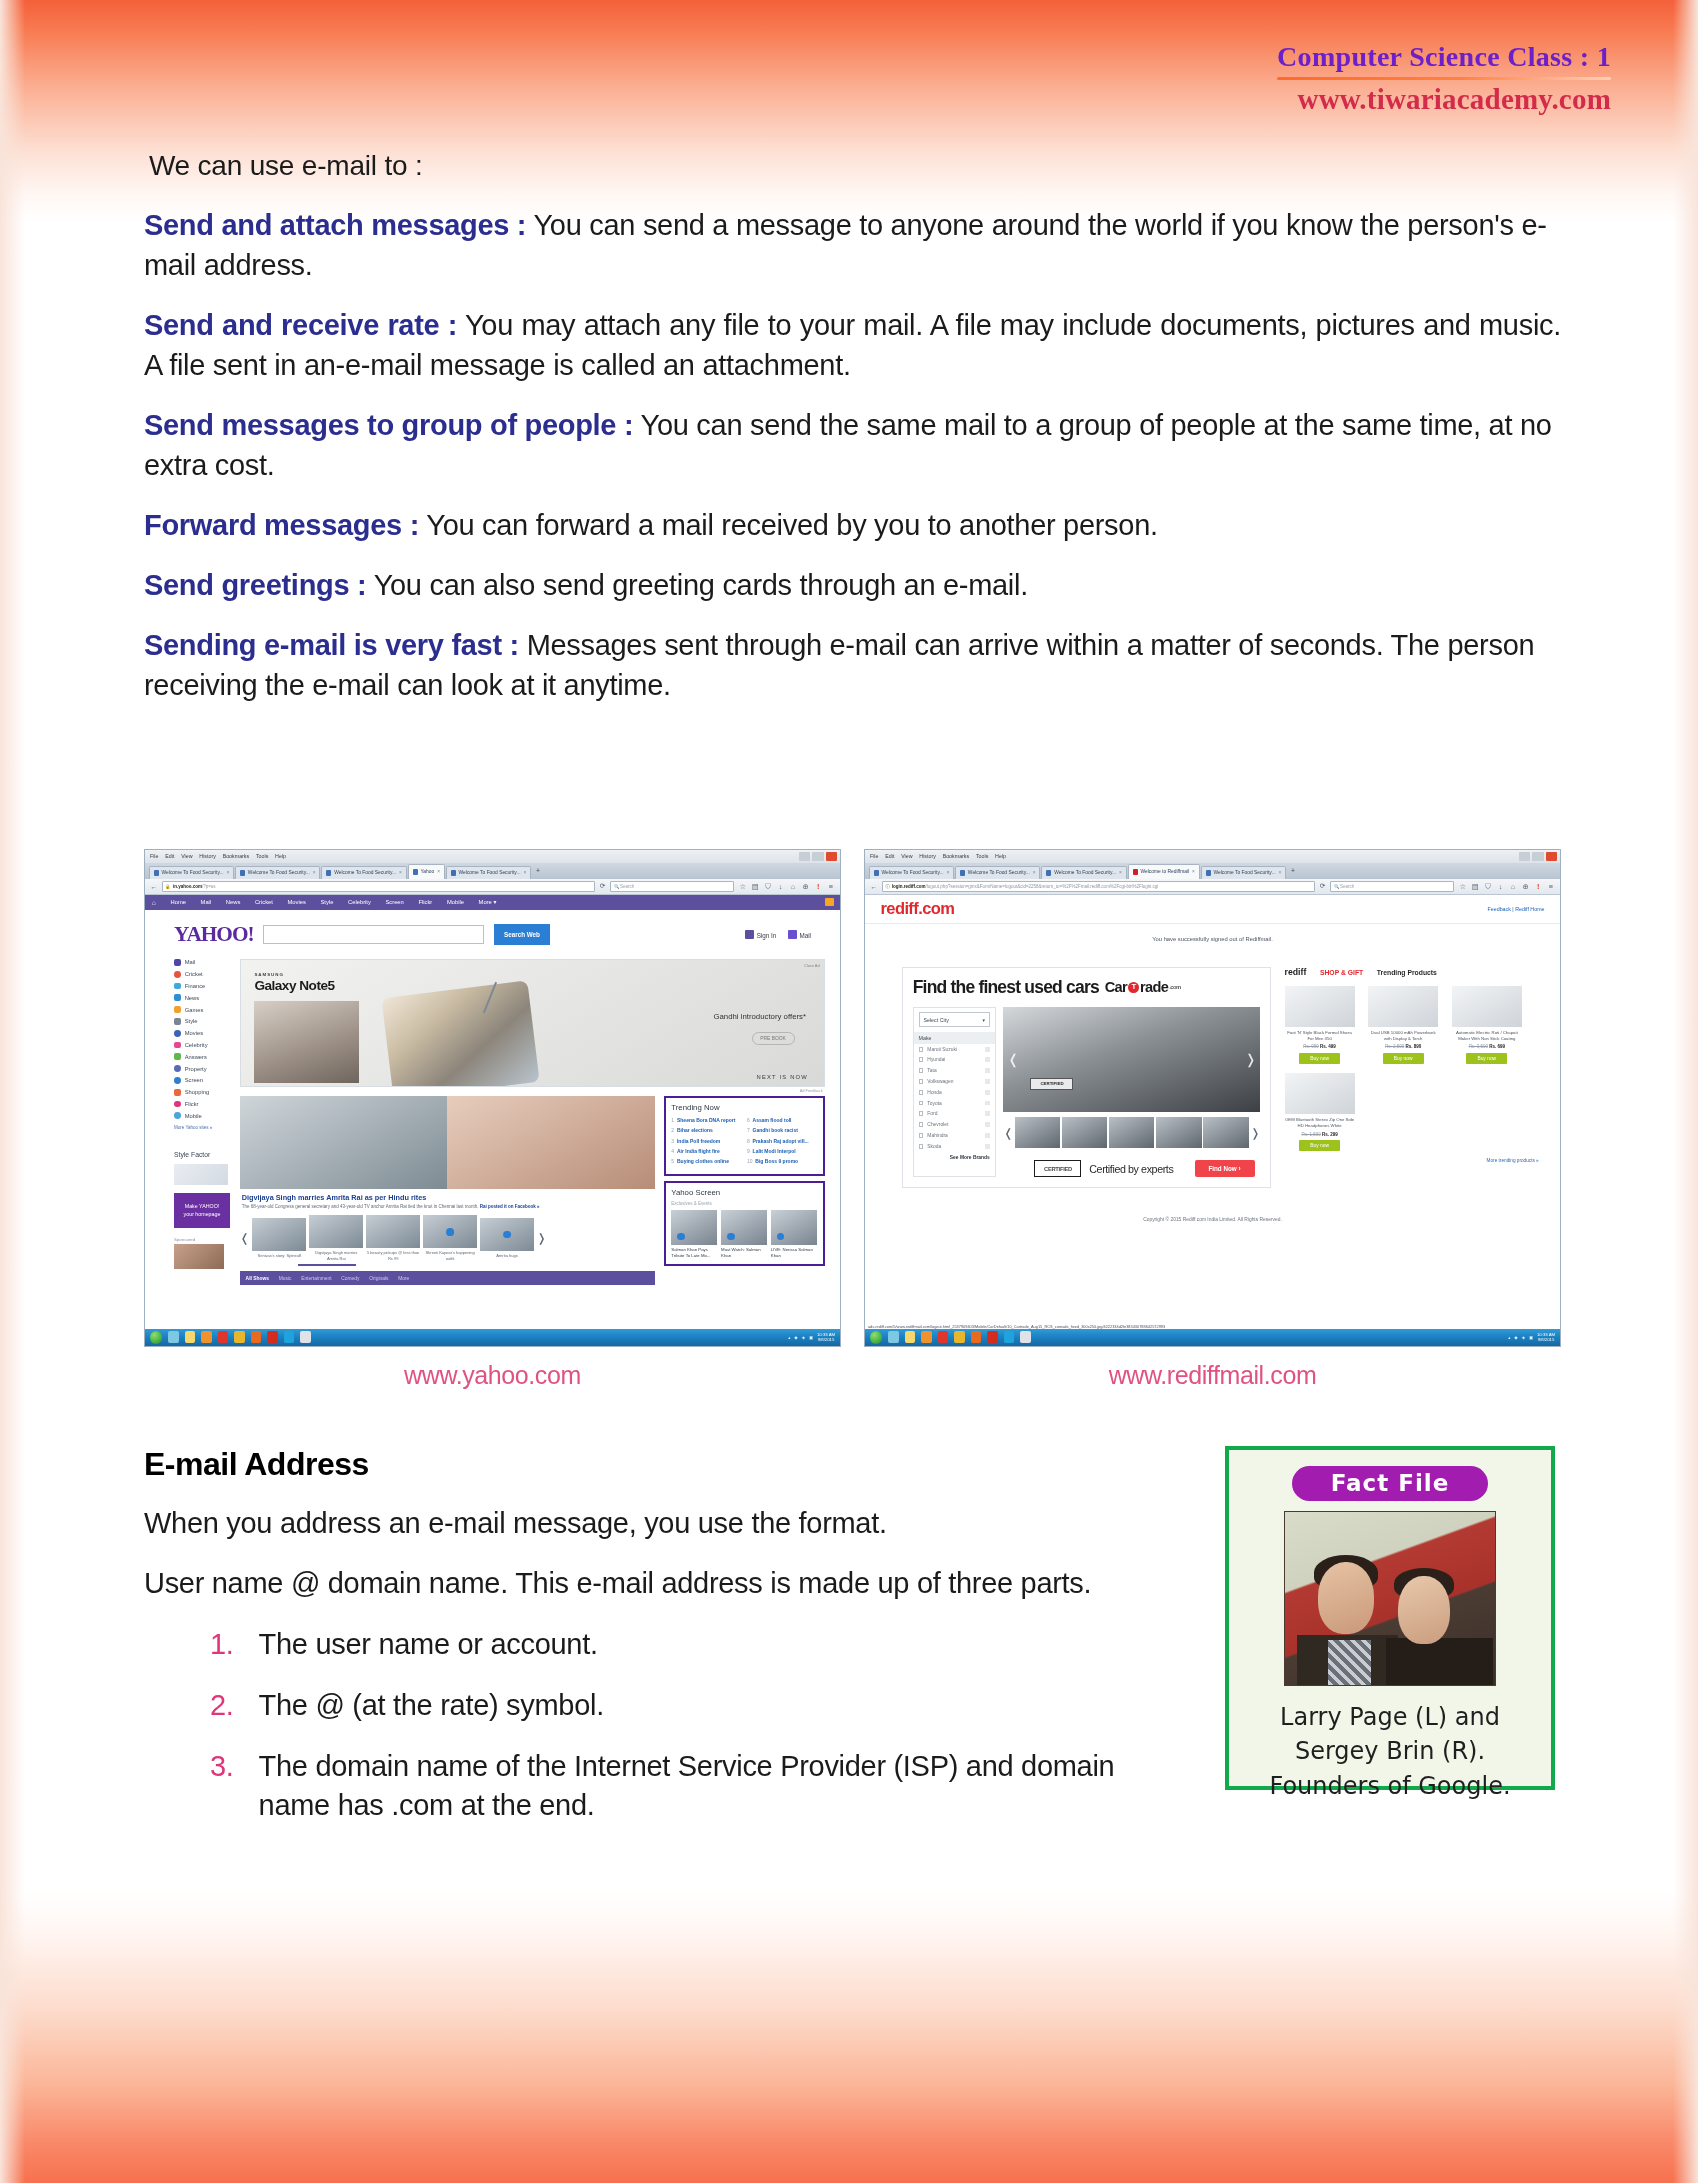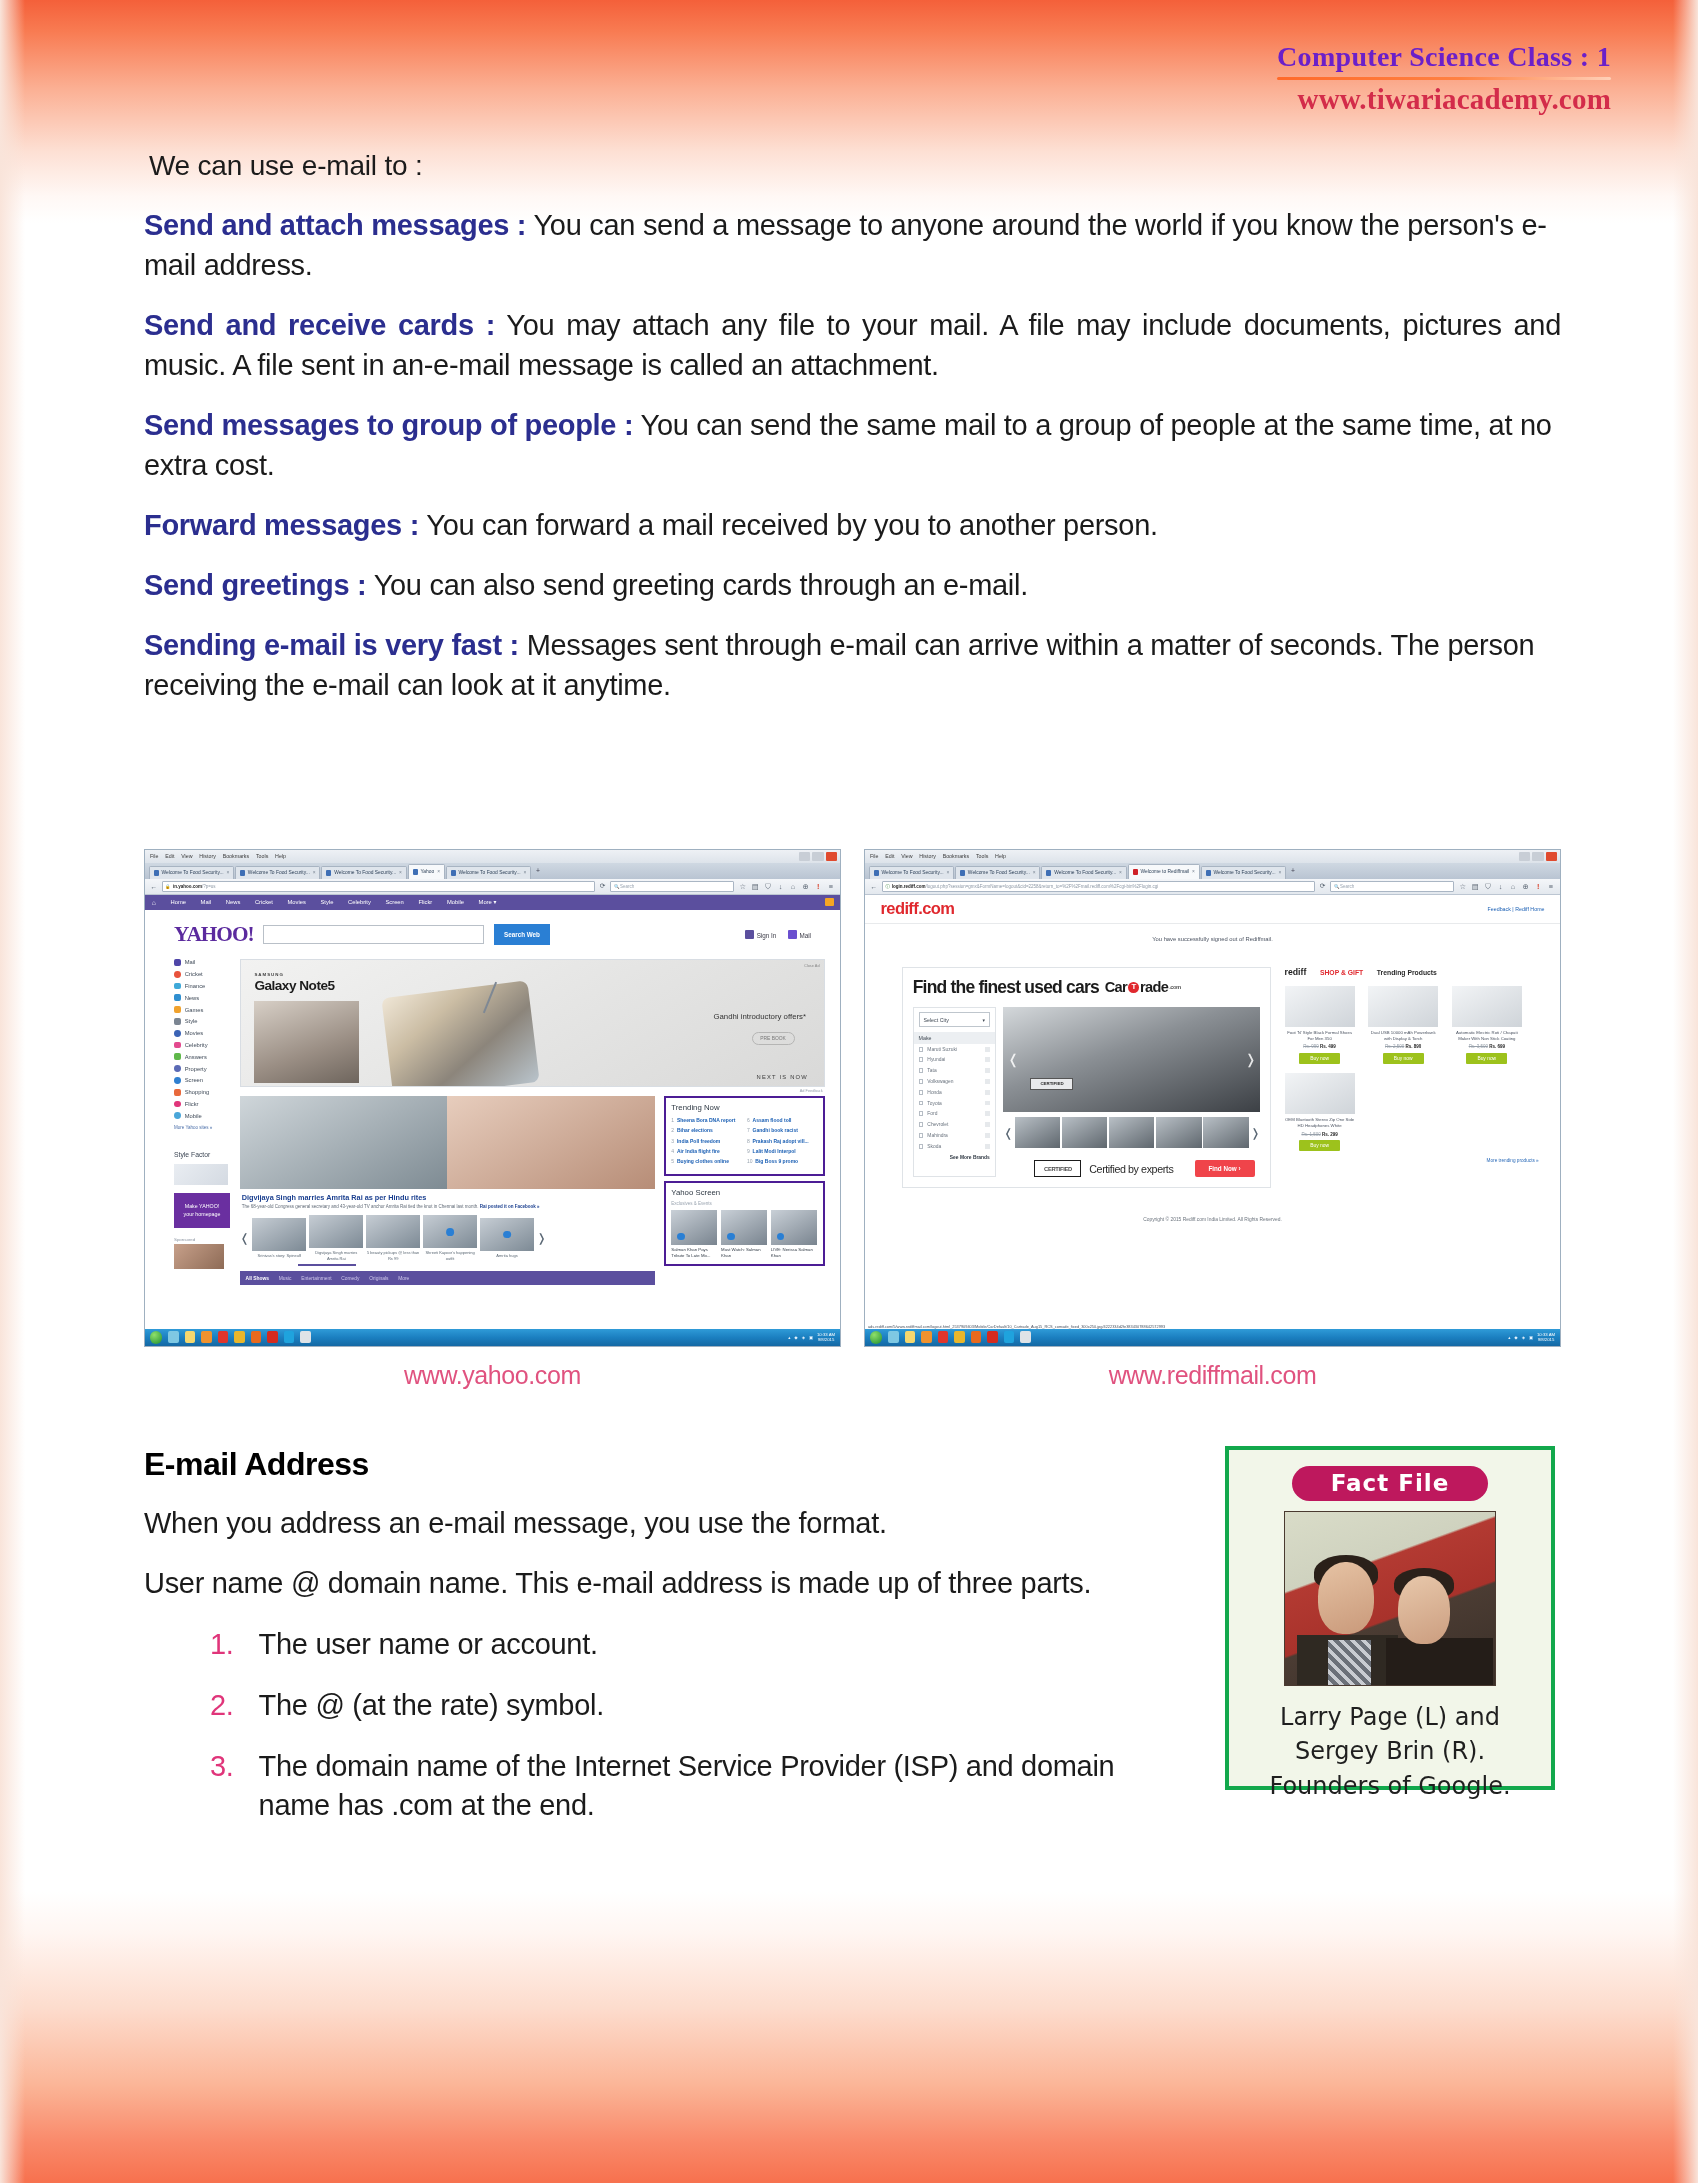--- a/index.html
+++ b/index.html
@@ -326,21 +326,21 @@
   .ol-txt { flex: 1 1 auto; }
 
   
   .factfile {
     width: 330px; flex: 0 0 330px;
     border: 4.9px solid #12a84c; background: #f2f6e9;
     padding: 15.5px 13.6px 19.4px 13.6px; text-align: center;
     height: 344px;
   }
   .ff-badge {
-    display: inline-block; background: #be185d; color: #ffffff;
+    display: inline-block; background: #a21caf; color: #ffffff;
     font-family: "DejaVu Sans", sans-serif; font-weight: bold;
     font-size: 23px; border-radius: 17.5px; padding: 4.9px 39px;
     letter-spacing: 1px; margin-bottom: 9.7px;
   }
   .ff-photo {
     width: 212px; height: 175px; margin: 0 auto 13.6px auto;
     border: 1.9px solid #4a3a30; position: relative; overflow: hidden;
     background: linear-gradient(160deg,#d9dcc8 0%,#cfd2bf 32%,#b33a32 33%,#a8322b 58%,#4b3c33 59%,#3a2f28 100%);
   }
   .ff-photo .faceA {
@@ -393,21 +393,21 @@
   </div>
 
   <div class="body-area">
     <div class="lead-line">We can use e-mail to :</div>
 
     <div class="para">
       <span class="para-label">Send and attach messages :</span><span> You can send a message to anyone around the world if you know the person's e-mail address.</span>
     </div>
 
     <div class="para justify">
-      <span class="para-label">Send and receive cards :</span><span> You may attach any file to your mail. A file may include documents, pictures and music. A file sent in an-e-mail message is called an attachment.</span>
+      <span class="para-label">Send and receive rate :</span><span> You may attach any file to your mail. A file may include documents, pictures and music. A file sent in an-e-mail message is called an attachment.</span>
     </div>
 
     <div class="para">
       <span class="para-label">Send messages to group of people :</span><span> You can send the same mail to a group of people at the same time, at no extra cost.</span>
     </div>
 
     <div class="para">
       <span class="para-label">Forward messages :</span><span> You can forward a mail received by you to another person.</span>
     </div>
 

